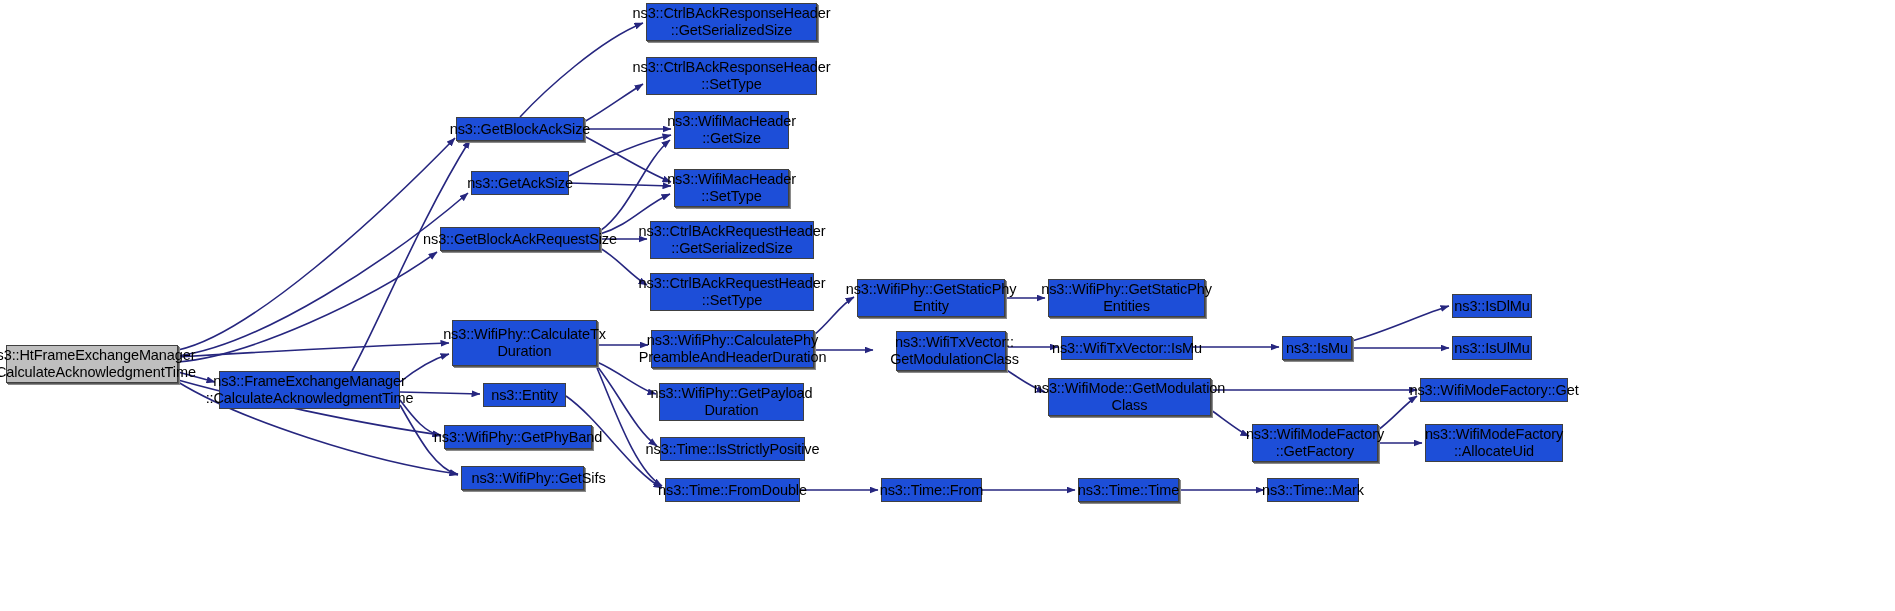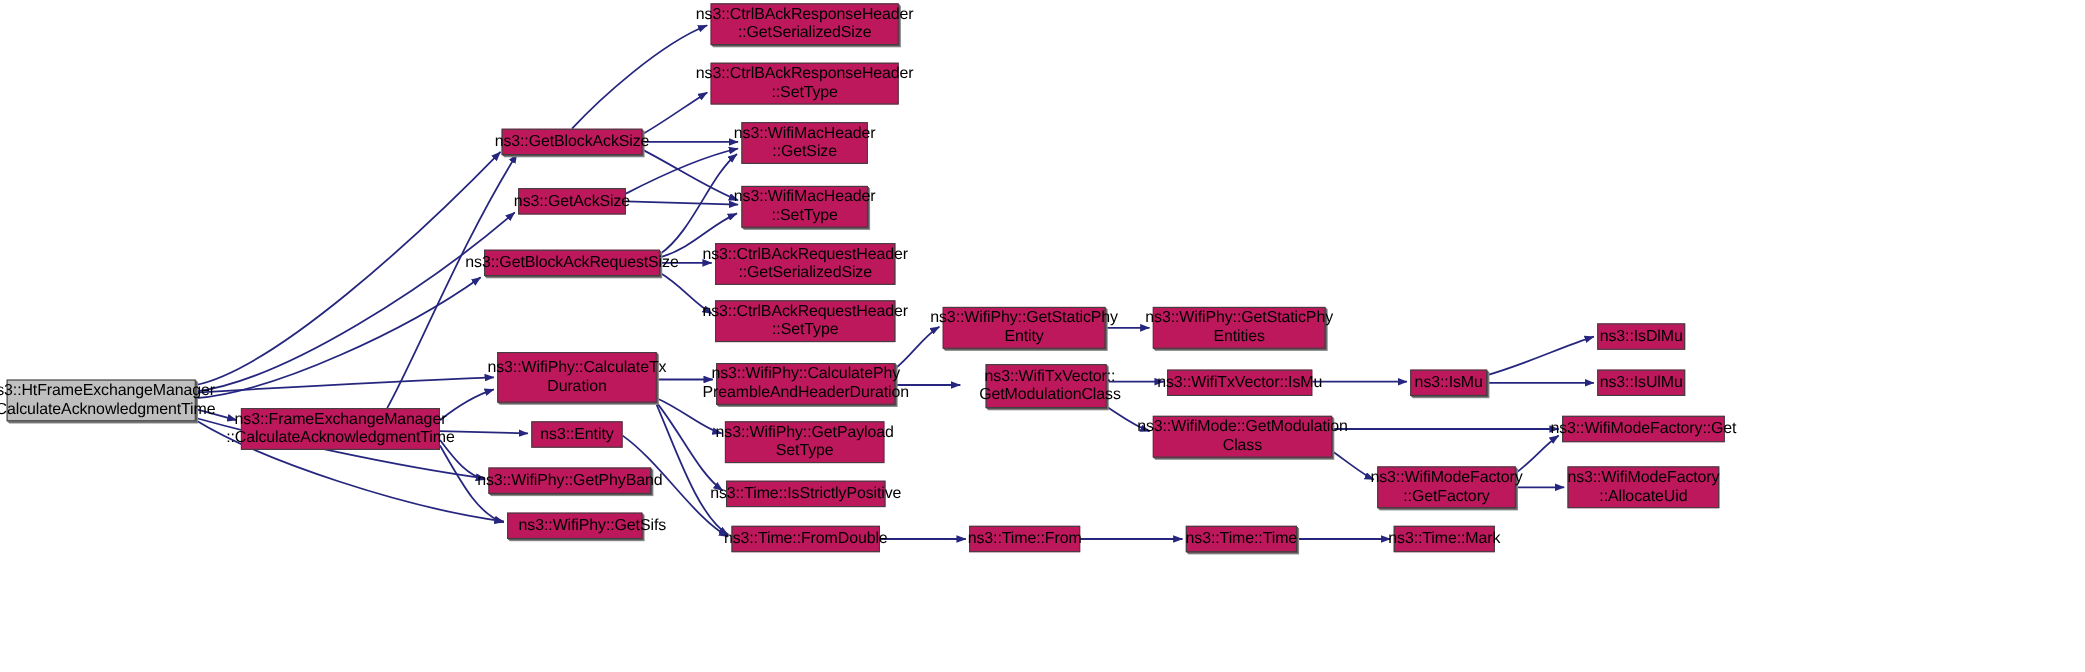--- a/index.html
+++ b/index.html
@@ -19,21 +19,21 @@
     position: absolute;
     left: 0;
     top: 0;
     width: 1895px;
     height: 611px;
   }
   .node-box {
     position: absolute;
     box-sizing: border-box;
     border: 1px solid #404040;
-    background: #be185d;
+    background: #1d4ed8;
     display: flex;
     align-items: center;
     justify-content: center;
     text-align: center;
     font-size: 14.5px;
     line-height: 17px;
     color: #000000;
     white-space: pre-line;
     letter-spacing: -0.1px;
     cursor: pointer;
@@ -127,21 +127,21 @@
 ::GetSize</span></div>
       <div class="node-box thick" style="left: 674px; top: 169px; width: 115px; height: 38px;"><span class="node-label">ns3::WifiMacHeader
 ::SetType</span></div>
       <div class="node-box" style="left: 650px; top: 221px; width: 164px; height: 38px;"><span class="node-label">ns3::CtrlBAckRequestHeader
 ::GetSerializedSize</span></div>
       <div class="node-box" style="left: 650px; top: 273px; width: 164px; height: 38px;"><span class="node-label">ns3::CtrlBAckRequestHeader
 ::SetType</span></div>
       <div class="node-box thick" style="left: 651px; top: 330px; width: 163px; height: 38px;"><span class="node-label">ns3::WifiPhy::CalculatePhy
 PreambleAndHeaderDuration</span></div>
       <div class="node-box" style="left: 659px; top: 383px; width: 145px; height: 38px;"><span class="node-label">ns3::WifiPhy::GetPayload
-SetType</span></div>
+Duration</span></div>
       <div class="node-box" style="left: 660px; top: 437px; width: 145px; height: 24px;"><span class="node-label">ns3::Time::IsStrictlyPositive</span></div>
       <div class="node-box" style="left: 665px; top: 478px; width: 135px; height: 24px;"><span class="node-label">ns3::Time::FromDouble</span></div>
       <div class="node-box thick" style="left: 857px; top: 279px; width: 148px; height: 38px;"><span class="node-label">ns3::WifiPhy::GetStaticPhy
 Entity</span></div>
       <div class="node-box thick" style="left: 896px; top: 331px; width: 110px; height: 40px; padding-left: 7px;"><span class="node-label">ns3::WifiTxVector::
 GetModulationClass</span></div>
       <div class="node-box" style="left: 881px; top: 478px; width: 101px; height: 24px;"><span class="node-label">ns3::Time::From</span></div>
       <div class="node-box thick" style="left: 1048px; top: 279px; width: 157px; height: 38px;"><span class="node-label">ns3::WifiPhy::GetStaticPhy
 Entities</span></div>
       <div class="node-box" style="left: 1061px; top: 336px; width: 132px; height: 24px;"><span class="node-label">ns3::WifiTxVector::IsMu</span></div>

